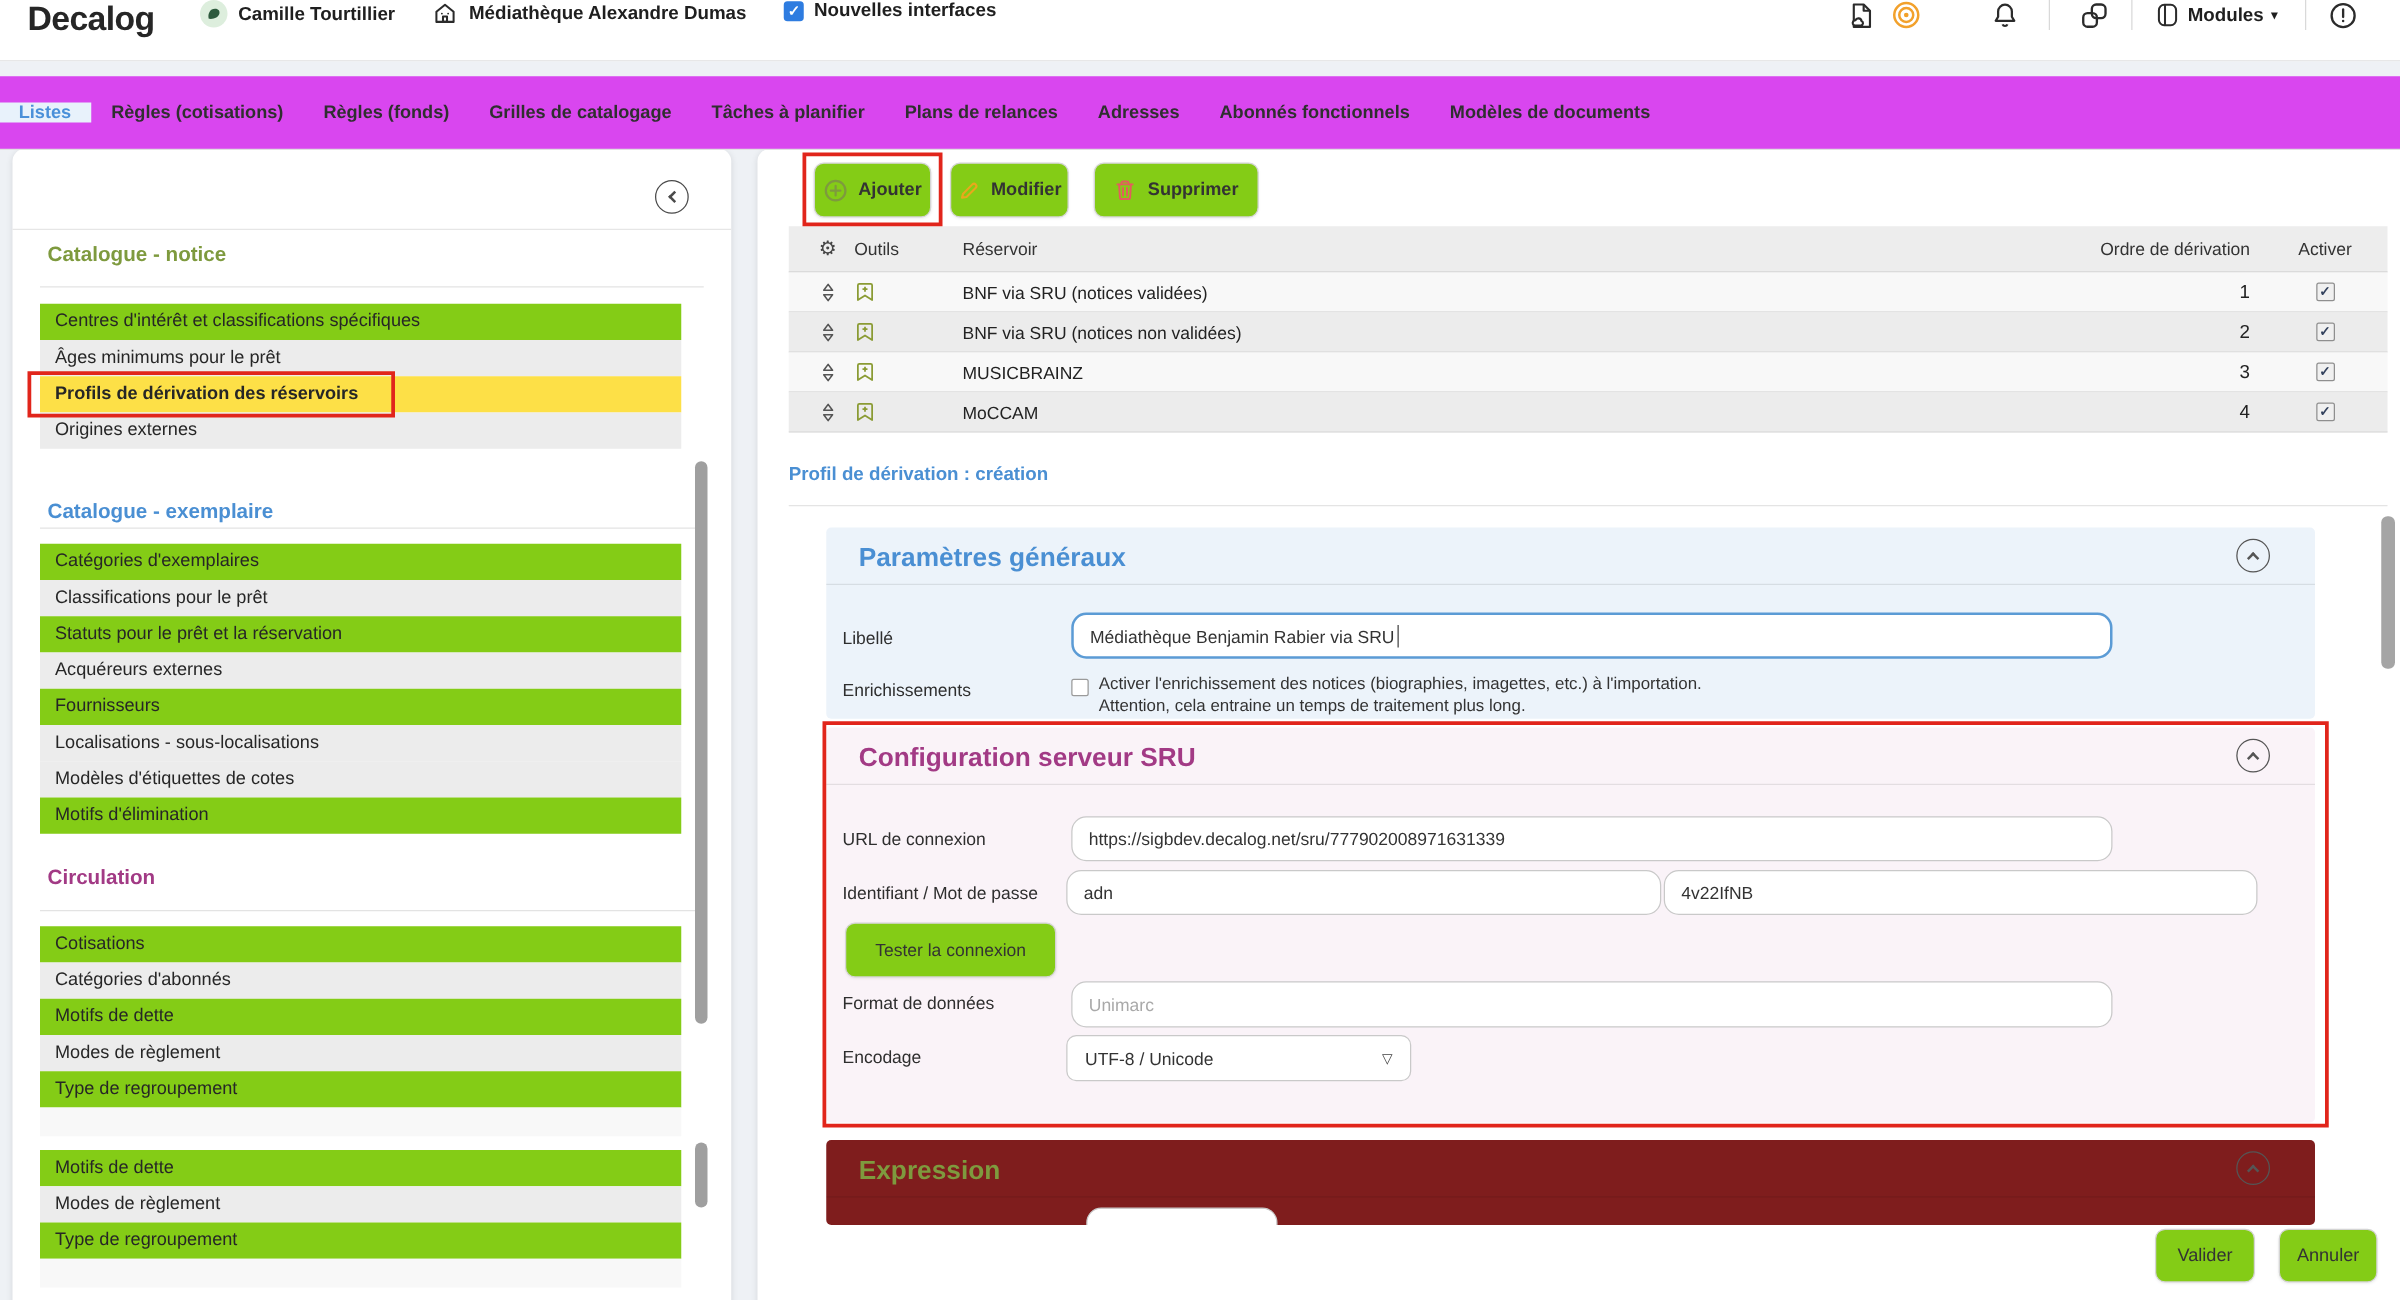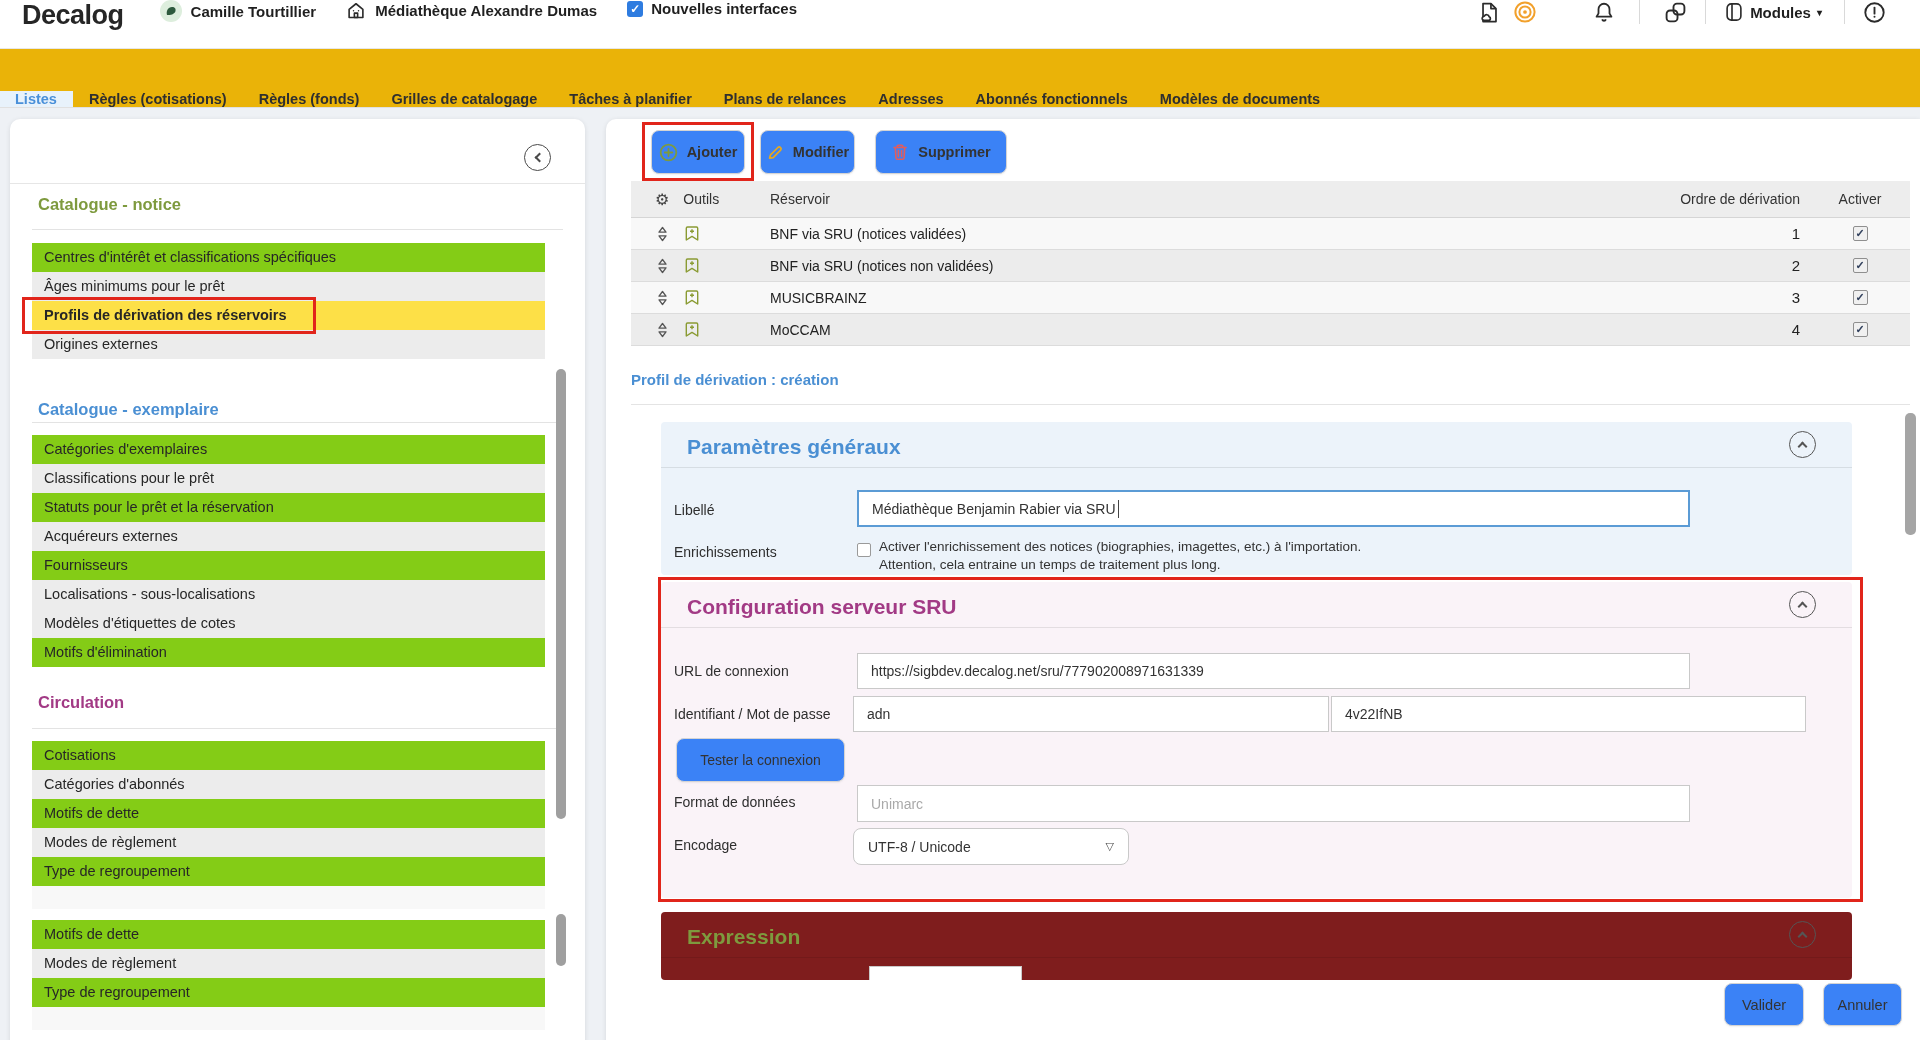--- a/index.html
+++ b/index.html
@@ -12,21 +12,21 @@
 .user{margin-left:36px}.lib{margin-left:30px}
 .avatar{width:22px;height:22px;border-radius:50%;background:#ddeedd;display:flex;align-items:center;justify-content:center}
 .hdr-check{display:flex;align-items:center;gap:8px;margin-left:30px;font-weight:bold;font-size:15px;color:#1f1f1f;cursor:pointer}
 .cbx-blue{width:16px;height:16px;background:#2e7ce0;border-radius:3px;color:#fff;font-size:12px;font-weight:bold;display:flex;align-items:center;justify-content:center}
 .hdr-right{margin-left:auto;display:flex;align-items:center;margin-right:34px}
 .icon-btn{display:flex;align-items:center;justify-content:center;color:#2b2b2b;cursor:pointer}
 .vsep{width:1px;height:24px;background:#d9d9d9}
 .modules-group{display:flex;align-items:center;gap:6px;font-size:15px;font-weight:bold;color:#1f1f1f;cursor:pointer}
 .caret-down{font-size:10px;color:#1f1f1f}
 
-.tabs{position:absolute;top:49px;left:0;right:0;height:59px;background:#eab308;border-bottom:1px solid #e0e0e0;display:flex;align-items:flex-end;z-index:5}
+.tabs{position:absolute;top:61px;left:0;right:0;height:59px;background:#d946ef;border-bottom:1px solid #e0e0e0;display:flex;align-items:center;z-index:5}
 .tab{display:flex;align-items:center;padding:0 16px;font-size:14.5px;font-weight:bold;color:#2f2f2f;cursor:pointer;white-space:nowrap}
 .tab:first-child{padding-left:15px}
 .tab.active{background:#e8f2fb;color:#4a90d9}
 
 .sidebar{position:absolute;left:10px;top:119px;width:575px;height:935px;background:#fff;border-radius:10px;box-shadow:0 1px 5px rgba(0,0,0,.10)}
 .sb-circle{position:absolute;left:514px;top:25px;width:27px;height:27px;border:1.5px solid #4a4a4a;border-radius:50%;background:#fff;display:flex;align-items:center;justify-content:center;cursor:pointer}
 .chev-left{width:7px;height:7px;border-left:2px solid #4a4a4a;border-bottom:2px solid #4a4a4a;transform:rotate(45deg);margin-left:3px}
 .sb-div{position:absolute;left:0;right:0;top:64px;height:1px;background:#e6e6e6}
 .sb-sec-title{position:absolute;left:28px;font-size:16.5px;font-weight:bold}
 .green{color:#7e9a3e}.blue{color:#4a8fd3}.purple{color:#a23a85}
@@ -34,21 +34,21 @@
 .sb-items{position:absolute;left:22px;width:513px}
 .sb-item{height:29px;line-height:29px;padding-left:12px;font-size:14.5px;color:#262626;cursor:pointer;white-space:nowrap;overflow:hidden}
 .sb-item.odd{background:#84cc16}.sb-item.even{background:#ececec}
 .sb-item.sel{background:#fde047;font-weight:bold}
 .sb-strip{height:23px;background:#f8f8f8}
 .sb-thumb{position:absolute;left:546px;width:10px;background:#9f9f9f;border-radius:5px;cursor:pointer}
 
 .redbox{position:absolute;border:3px solid #e1251b;z-index:4;pointer-events:none}
 
 .main{position:absolute;left:606px;top:119px;width:1314px;height:935px;background:#fff;border-radius:10px 0 0 0;box-shadow:0 1px 5px rgba(0,0,0,.10)}
-.btn{display:inline-flex;align-items:center;justify-content:center;gap:9px;background:#3b82f6;border:1px solid #d4d4d4;border-radius:8px;font-size:14.5px;font-weight:bold;color:#333;box-shadow:0 1px 2px rgba(0,0,0,.06);cursor:pointer;font-family:inherit}
+.btn{display:inline-flex;align-items:center;justify-content:center;gap:9px;background:#84cc16;border:1px solid #d4d4d4;border-radius:8px;font-size:14.5px;font-weight:bold;color:#333;box-shadow:0 1px 2px rgba(0,0,0,.06);cursor:pointer;font-family:inherit}
 .btn-add{position:absolute;left:45px;top:11px;width:94px;height:44px}
 .btn-edit{position:absolute;left:154px;top:11px;width:95px;height:44px}
 .btn-del{position:absolute;left:269px;top:11px;width:132px;height:44px}
 
 .table{position:absolute;left:25px;top:62px;width:1279px}
 .thead{display:flex;align-items:center;height:37px;background:#ededed;font-size:14px;color:#333;border-bottom:1px solid #d5d5d5}
 .trow{display:flex;align-items:center;height:32px;border-bottom:1px solid #dcdcdc;font-size:14px;color:#222}
 .trow.odd{background:#f8f8f8}.trow.even{background:#ececec}
 .c-tools{width:139px;display:flex;align-items:center;gap:14px;padding-left:24px}
 .c-res{flex:1}
@@ -62,21 +62,21 @@
 .main-div{position:absolute;left:25px;right:10px;top:285px;height:1px;background:#e4e4e4}
 .card{position:absolute;left:55px;width:1191px;border-radius:4px}
 #card-general{top:303px;height:153px;background:#ecf3fa}
 #card-sru{top:463px;height:316px;background:#faf3f8}
 #card-expr{top:793px;height:68px;background:#7f1d1d;overflow:hidden}
 .card-title{position:absolute;left:26px;top:13px;font-size:21px;font-weight:bold}
 .card-div{position:absolute;left:0;right:0;top:45px;height:1px;background:rgba(0,0,0,.09)}
 .card-circle{position:absolute;right:36px;top:9px;width:27px;height:27px;border:1.5px solid #555;border-radius:50%;display:flex;align-items:center;justify-content:center;cursor:pointer;background:transparent}
 .chev-up{width:7px;height:7px;border-top:2px solid #555;border-right:2px solid #555;transform:rotate(-45deg);margin-top:4px}
 .flabel{position:absolute;left:13px;font-size:14px;color:#2e2e2e;white-space:nowrap}
-.finput{position:absolute;background:#fff;border:1px solid #c9c9c9;border-radius:0;font-size:14px;color:#333;padding:0 13px;font-family:inherit;display:flex;align-items:center;outline:none}
+.finput{position:absolute;background:#fff;border:1px solid #c9c9c9;border-radius:12px;font-size:14px;color:#333;padding:0 13px;font-family:inherit;display:flex;align-items:center;outline:none}
 input.finput::placeholder{color:#a9a9a9}
 #inp-libelle{left:196px;top:68px;width:833px;height:37px;border:2px solid #5b9bd5}
 .caret{width:1.5px;height:18px;background:#444;margin-left:2px}
 .enrich-cbx{position:absolute;left:196px;top:121px}
 .enrich-text{position:absolute;left:218px;top:116px;font-size:13.5px;color:#333;line-height:18px}
 #inp-url{left:196px;top:71px;width:833px;height:36px}
 #inp-login{left:192px;top:114px;width:476px;height:36px}
 #inp-pass{left:670px;top:114px;width:475px;height:36px}
 .btn-test{position:absolute;left:15px;top:156px;width:169px;height:44px;font-weight:normal;font-size:14px}
 #inp-format{left:196px;top:203px;width:833px;height:37px}

